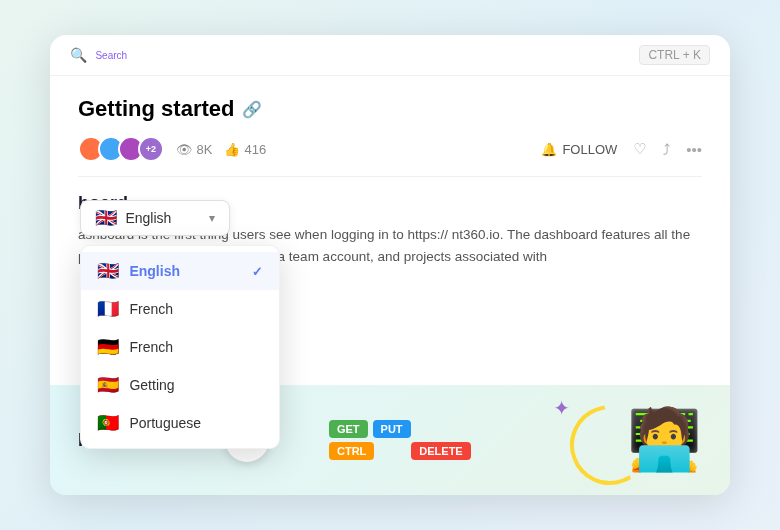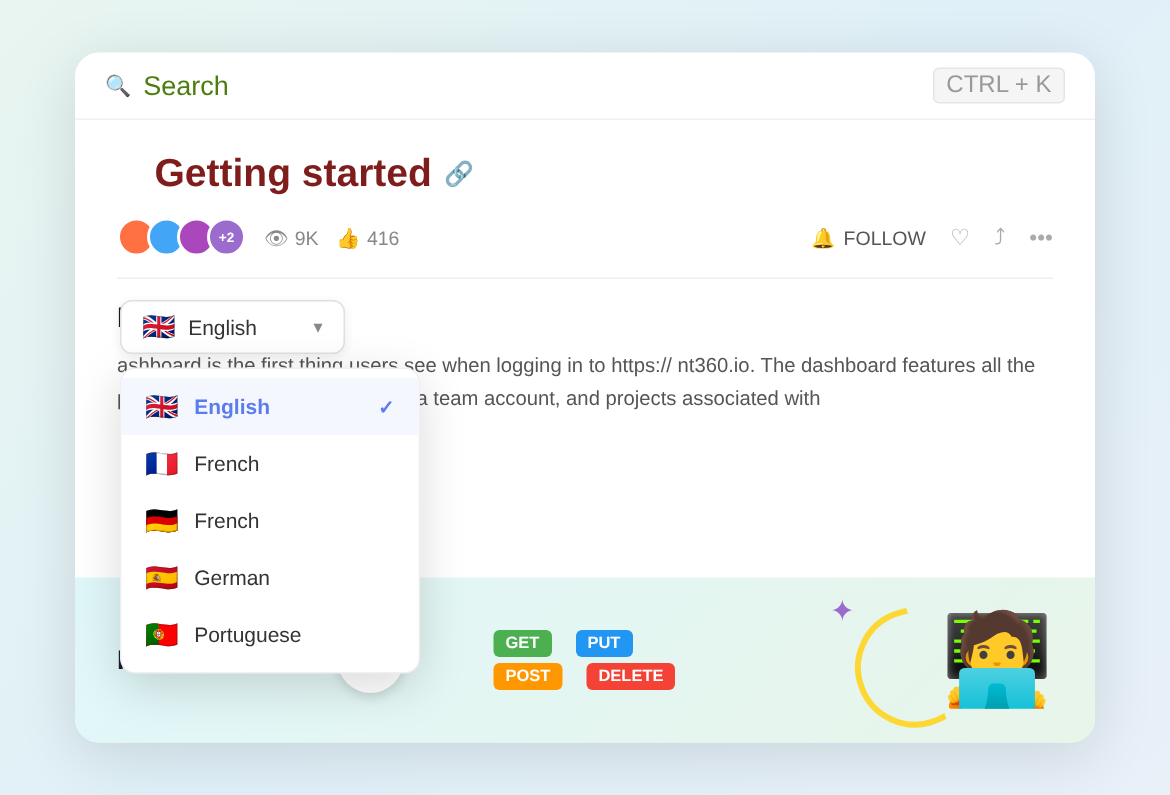--- a/index.html
+++ b/index.html
@@ -28,45 +28,44 @@
       padding: 10px 20px;
       border-bottom: 1px solid #f0f0f0;
       gap: 8px;
     }
     .search-icon-wrap {
       color: #999;
       font-size: 14px;
     }
     .search-placeholder {
       flex: 1;
-      color: #4d7c0f;
-      font-size: 18px;
+      color: #8b5cf6;
+      font-size: 10px;
     }
     .search-shortcut {
       background: #f5f5f5;
       border-radius: 4px;
       padding: 2px 8px;
-      font-size: 16px;
+      font-size: 12px;
       color: #999;
       border: 1px solid #e5e5e5;
     }
     .content-area {
       padding: 20px 28px 0;
     }
     .article-title {
       display: flex;
       align-items: center;
       gap: 8px;
       margin-bottom: 14px;
     }
     .article-title h1 {
-      font-size: 26px;
+      font-size: 22px;
       font-weight: 700;
-      color: #7f1d1d;
-      margin-left: 25px;
+      color: #000000;
     }
     .link-icon {
       color: #bbb;
       font-size: 16px;
     }
     .article-meta {
       display: flex;
       align-items: center;
       gap: 12px;
       margin-bottom: 16px;
@@ -227,33 +226,33 @@
     }
     
     .api-tags {
       display: flex;
       flex-direction: column;
       gap: 4px;
       margin-left: 40px;
     }
     .api-row {
       display: flex;
-      gap: 16px;
+      gap: 5px;
     }
     .api-tag {
       padding: 3px 8px;
       border-radius: 4px;
       font-size: 11px;
       font-weight: 700;
       color: #fff;
     }
     .tag-get { background: #4caf50; }
     .tag-put { background: #2196f3; }
     .tag-post { background: #ff9800; }
-    .tag-delete { background: #f44336; }
+    .tag-delete { background: #f44336; margin-left: 32px; }
     .play-btn {
       width: 44px;
       height: 44px;
       background: #fff;
       border-radius: 50%;
       display: flex;
       align-items: center;
       justify-content: center;
       box-shadow: 0 2px 8px rgba(0,0,0,0.15);
       cursor: pointer;
@@ -304,21 +303,21 @@
 
     <div class="article-meta">
       <div class="avatars">
         <div class="avatar avatar-1"></div>
         <div class="avatar avatar-2"></div>
         <div class="avatar avatar-3"></div>
         <div class="avatar-more">+2</div>
       </div>
       <span class="meta-stat">
         <span>👁</span>
-        <span>9K</span>
+        <span>8K</span>
       </span>
       <span class="meta-stat">
         <span>👍</span>
         <span>416</span>
       </span>
       <div class="meta-actions">
         <span class="follow-btn">
           <span>🔔</span>
           <span>FOLLOW</span>
         </span>
@@ -339,21 +338,21 @@
     <div class="intro-text">Introduction to</div>
     <div class="play-btn">
       <span>▶</span>
     </div>
     <div class="api-tags">
       <div class="api-row">
         <span class="api-tag tag-get">GET</span>
         <span class="api-tag tag-put">PUT</span>
       </div>
       <div class="api-row">
-        <span class="api-tag tag-post">POST</span>
+        <span class="api-tag tag-post">CTRL</span>
         <span class="api-tag tag-delete">DELETE</span>
       </div>
     </div>
     <span class="sparkle">✦</span>
     <div class="illustration-person">🧑‍💻</div>
     <div class="yellow-arc"></div>
   </div>
 
   <div class="lang-trigger">
     <span class="flag">🇬🇧</span>
@@ -374,21 +373,21 @@
       <span>French</span>
     </div>
 
     <div class="lang-option">
       <span class="flag">🇩🇪</span>
       <span>French</span>
     </div>
 
     <div class="lang-option">
       <span class="flag">🇪🇸</span>
-      <span>German</span>
+      <span>Getting</span>
     </div>
 
     <div class="lang-option">
       <span class="flag">🇵🇹</span>
       <span>Portuguese</span>
     </div>
   </div>
 
 </div>
 

